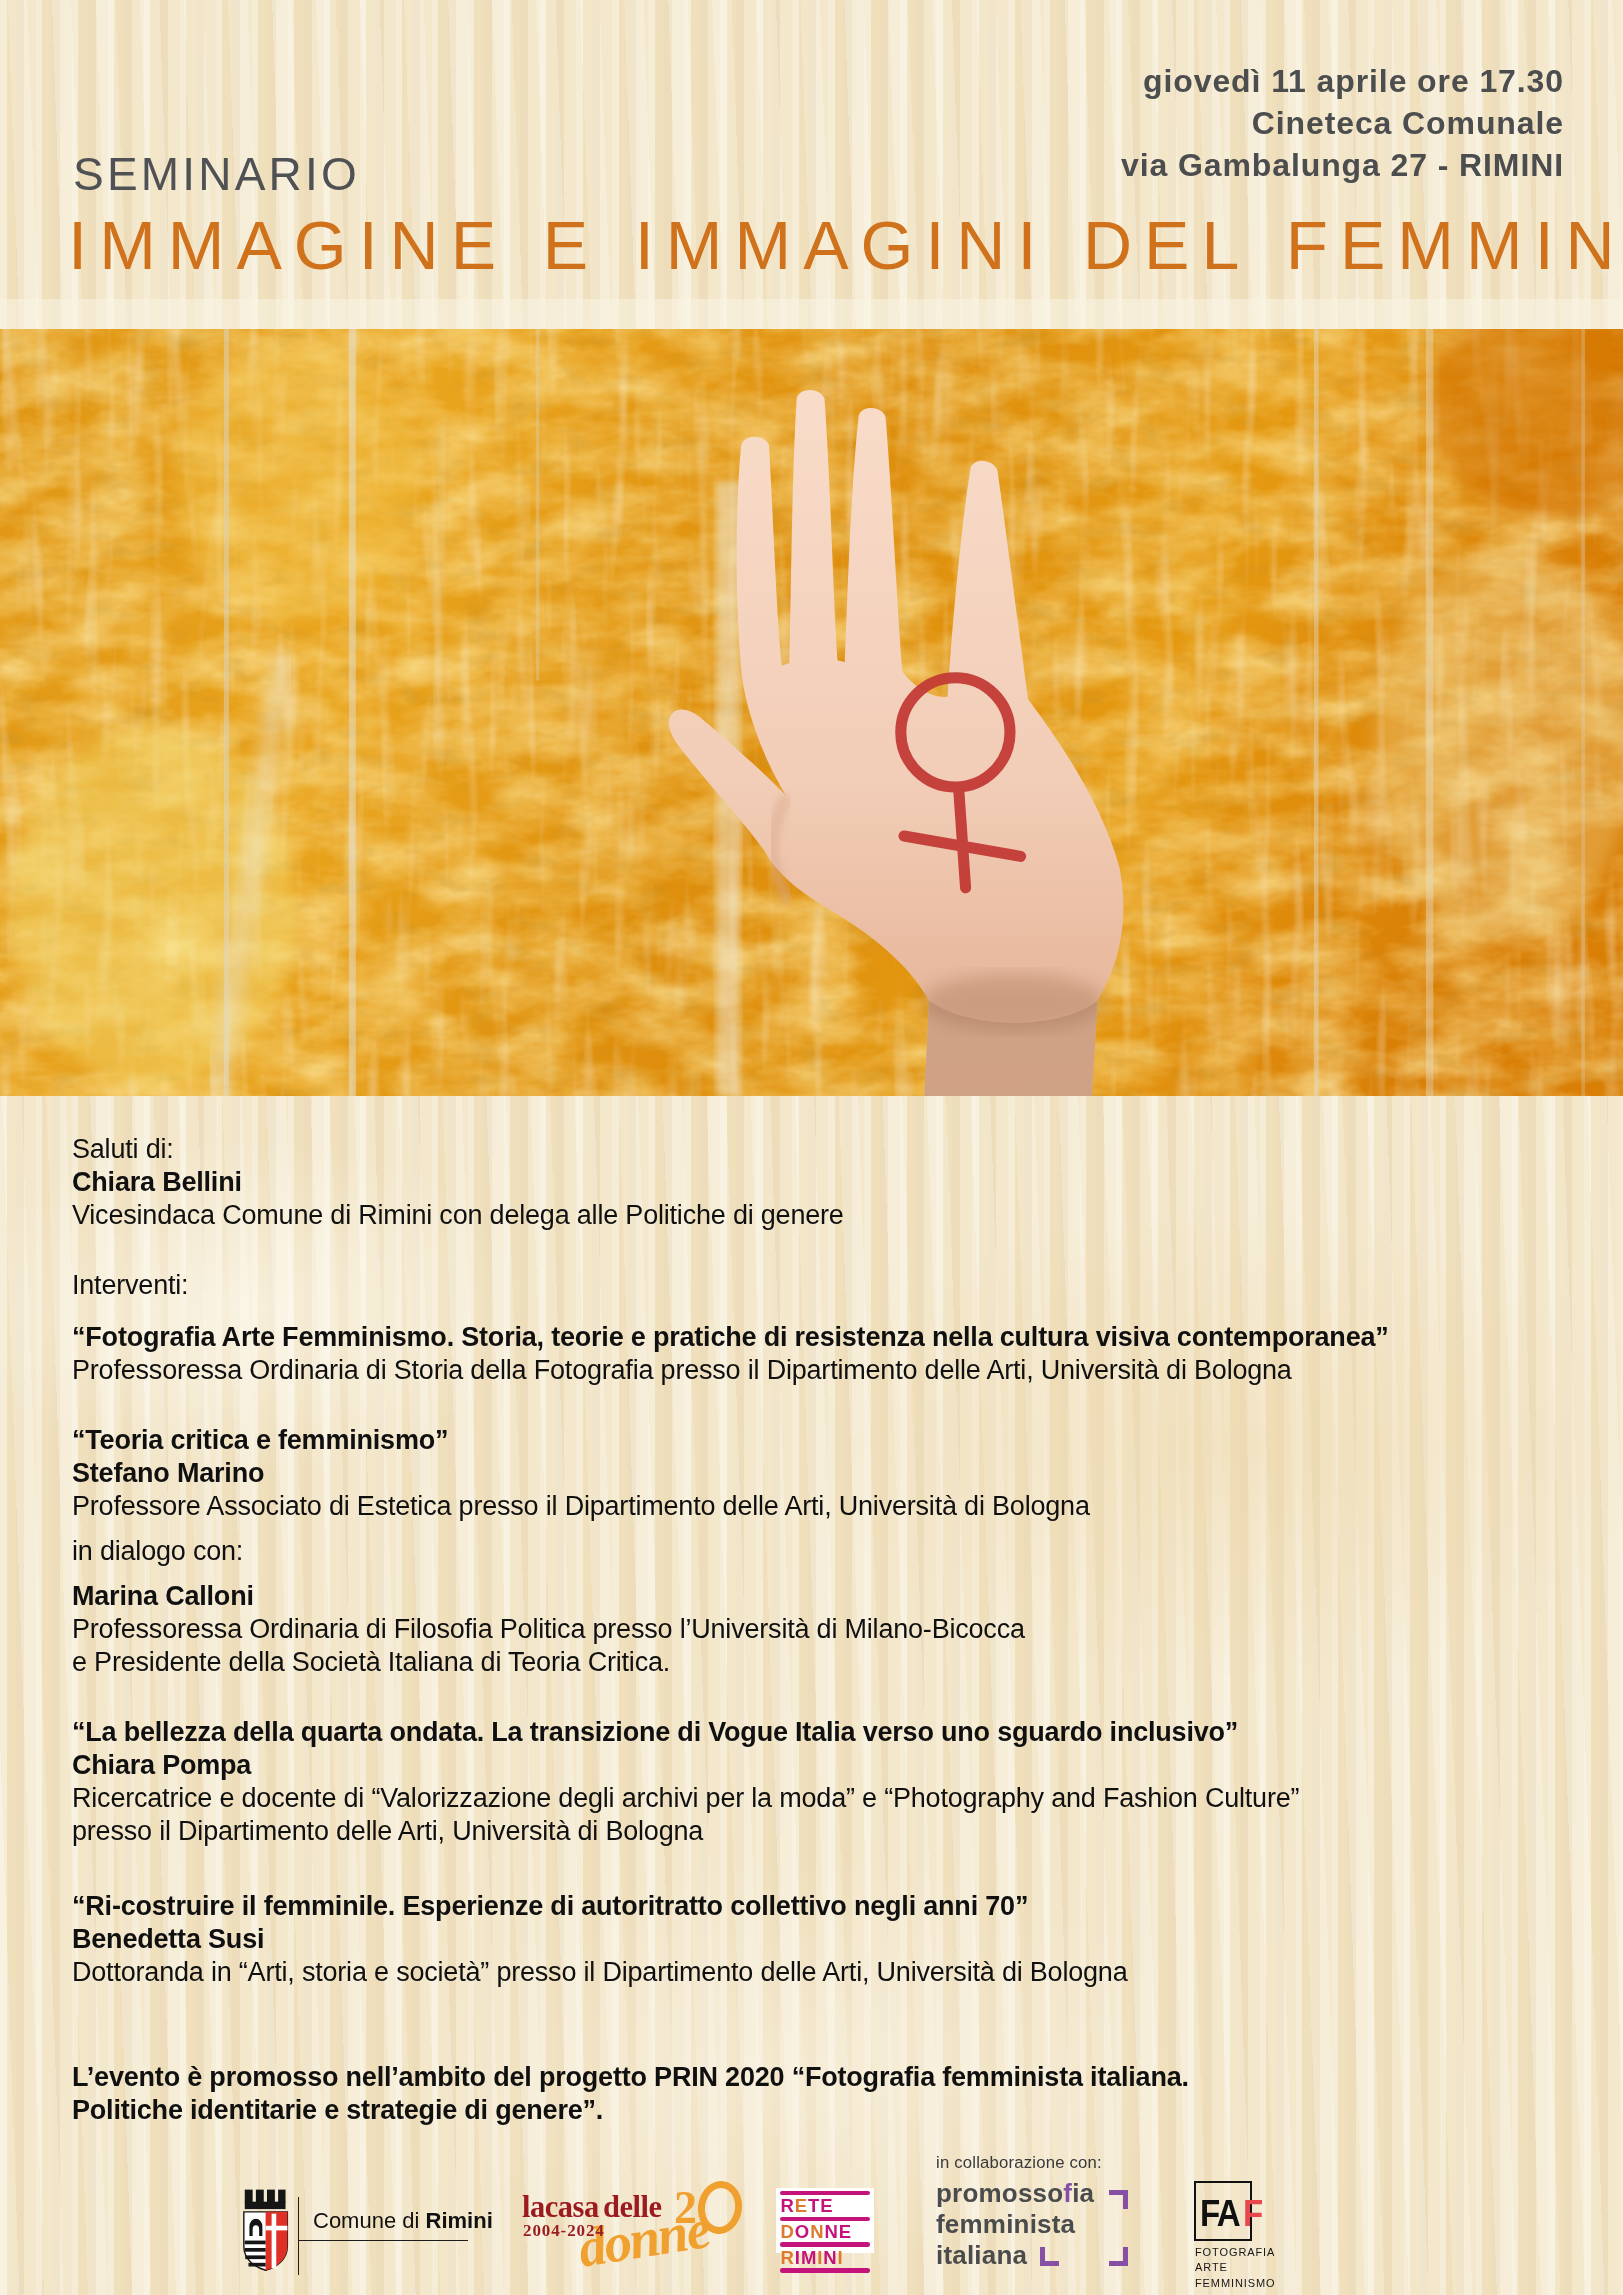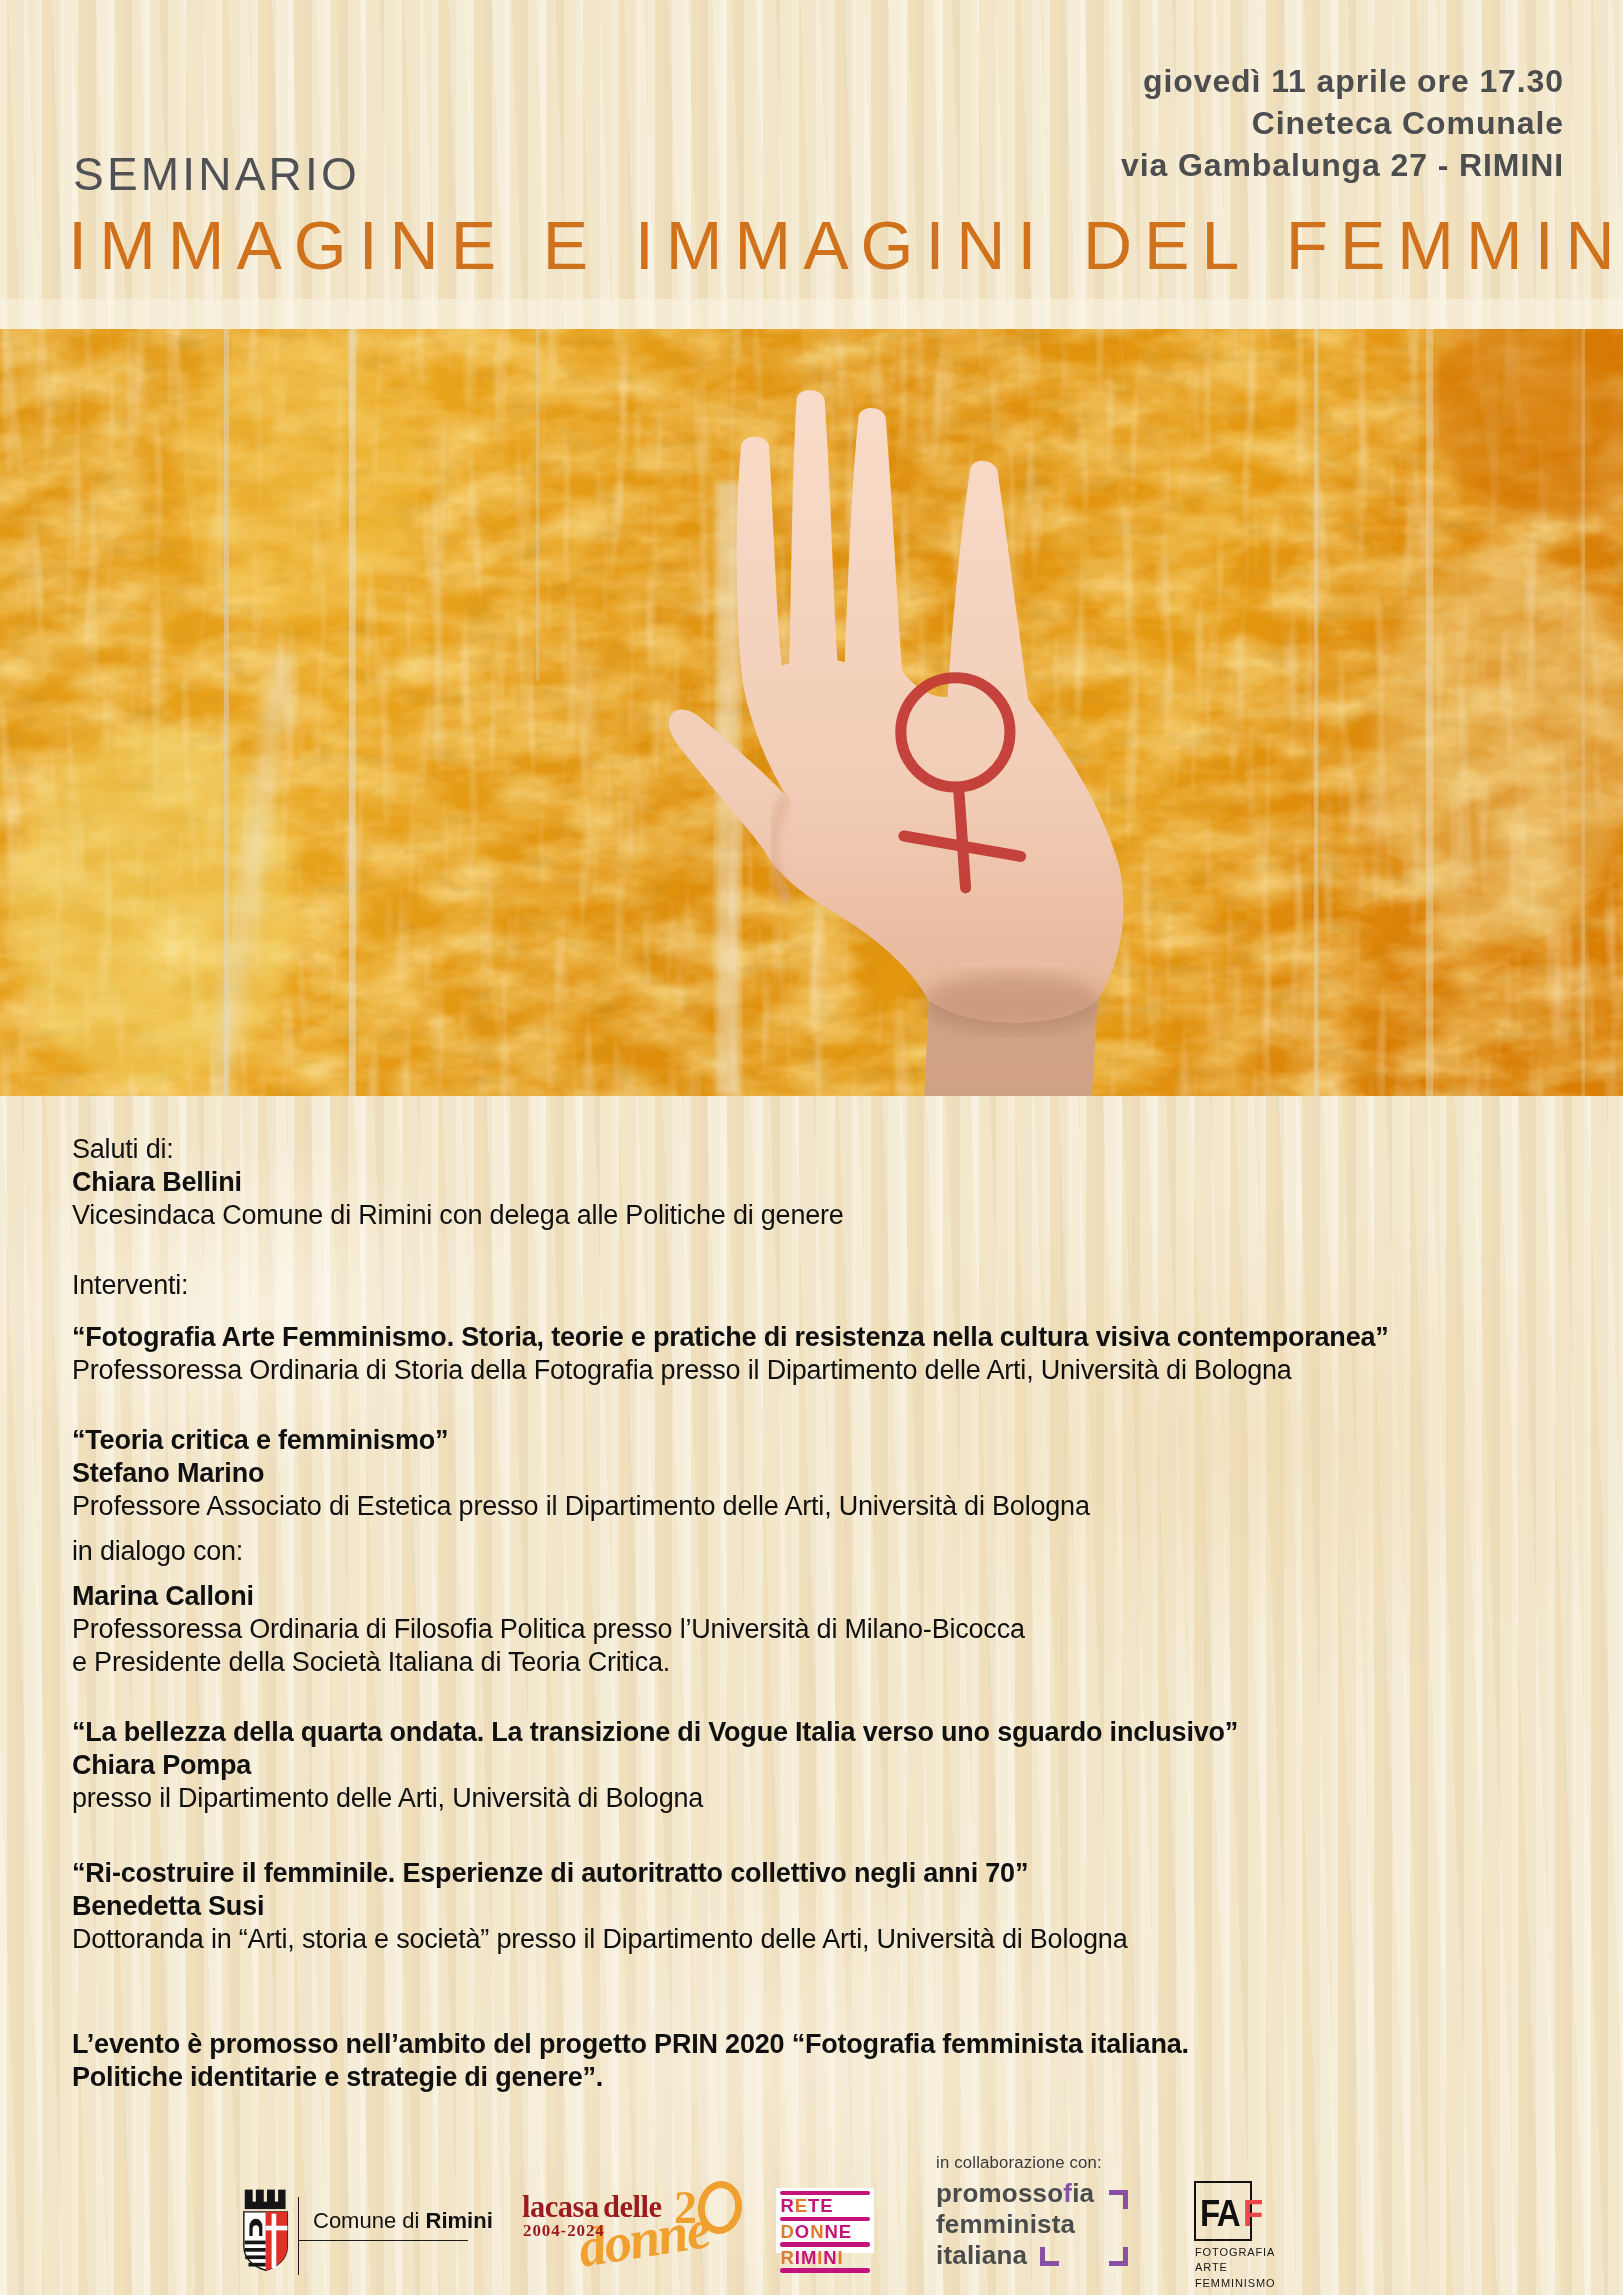--- a/index.html
+++ b/index.html
@@ -225,20 +225,21 @@
     <div class="gap-s"></div>
     <p>in dialogo con:</p>
     <div class="gap-s"></div>
     <p class="b">Marina Calloni</p>
     <p>Professoressa Ordinaria di Filosofia Politica presso l’Università di Milano-Bicocca</p>
     <p>e Presidente della Società Italiana di Teoria Critica.</p>
     <div class="gap-g"></div>
 
     <p class="b">“La bellezza della quarta ondata. La transizione di Vogue Italia verso uno sguardo inclusivo”</p>
     <p class="b">Chiara Pompa</p>
+    <p>Ricercatrice e docente di “Valorizzazione degli archivi per la moda” e “Photography and Fashion Culture”</p>
     <p>presso il Dipartimento delle Arti, Università di Bologna</p>
     <div class="gap-l"></div>
 
     <p class="b">“Ri-costruire il femminile. Esperienze di autoritratto collettivo negli anni 70”</p>
     <p class="b">Benedetta Susi</p>
     <p>Dottoranda in “Arti, storia e società” presso il Dipartimento delle Arti, Università di Bologna</p>
     <div class="gap-n"></div>
     <div class="gap-g"></div>
 
     <p class="b">L’evento è promosso nell’ambito del progetto PRIN 2020 “Fotografia femminista italiana.</p>

